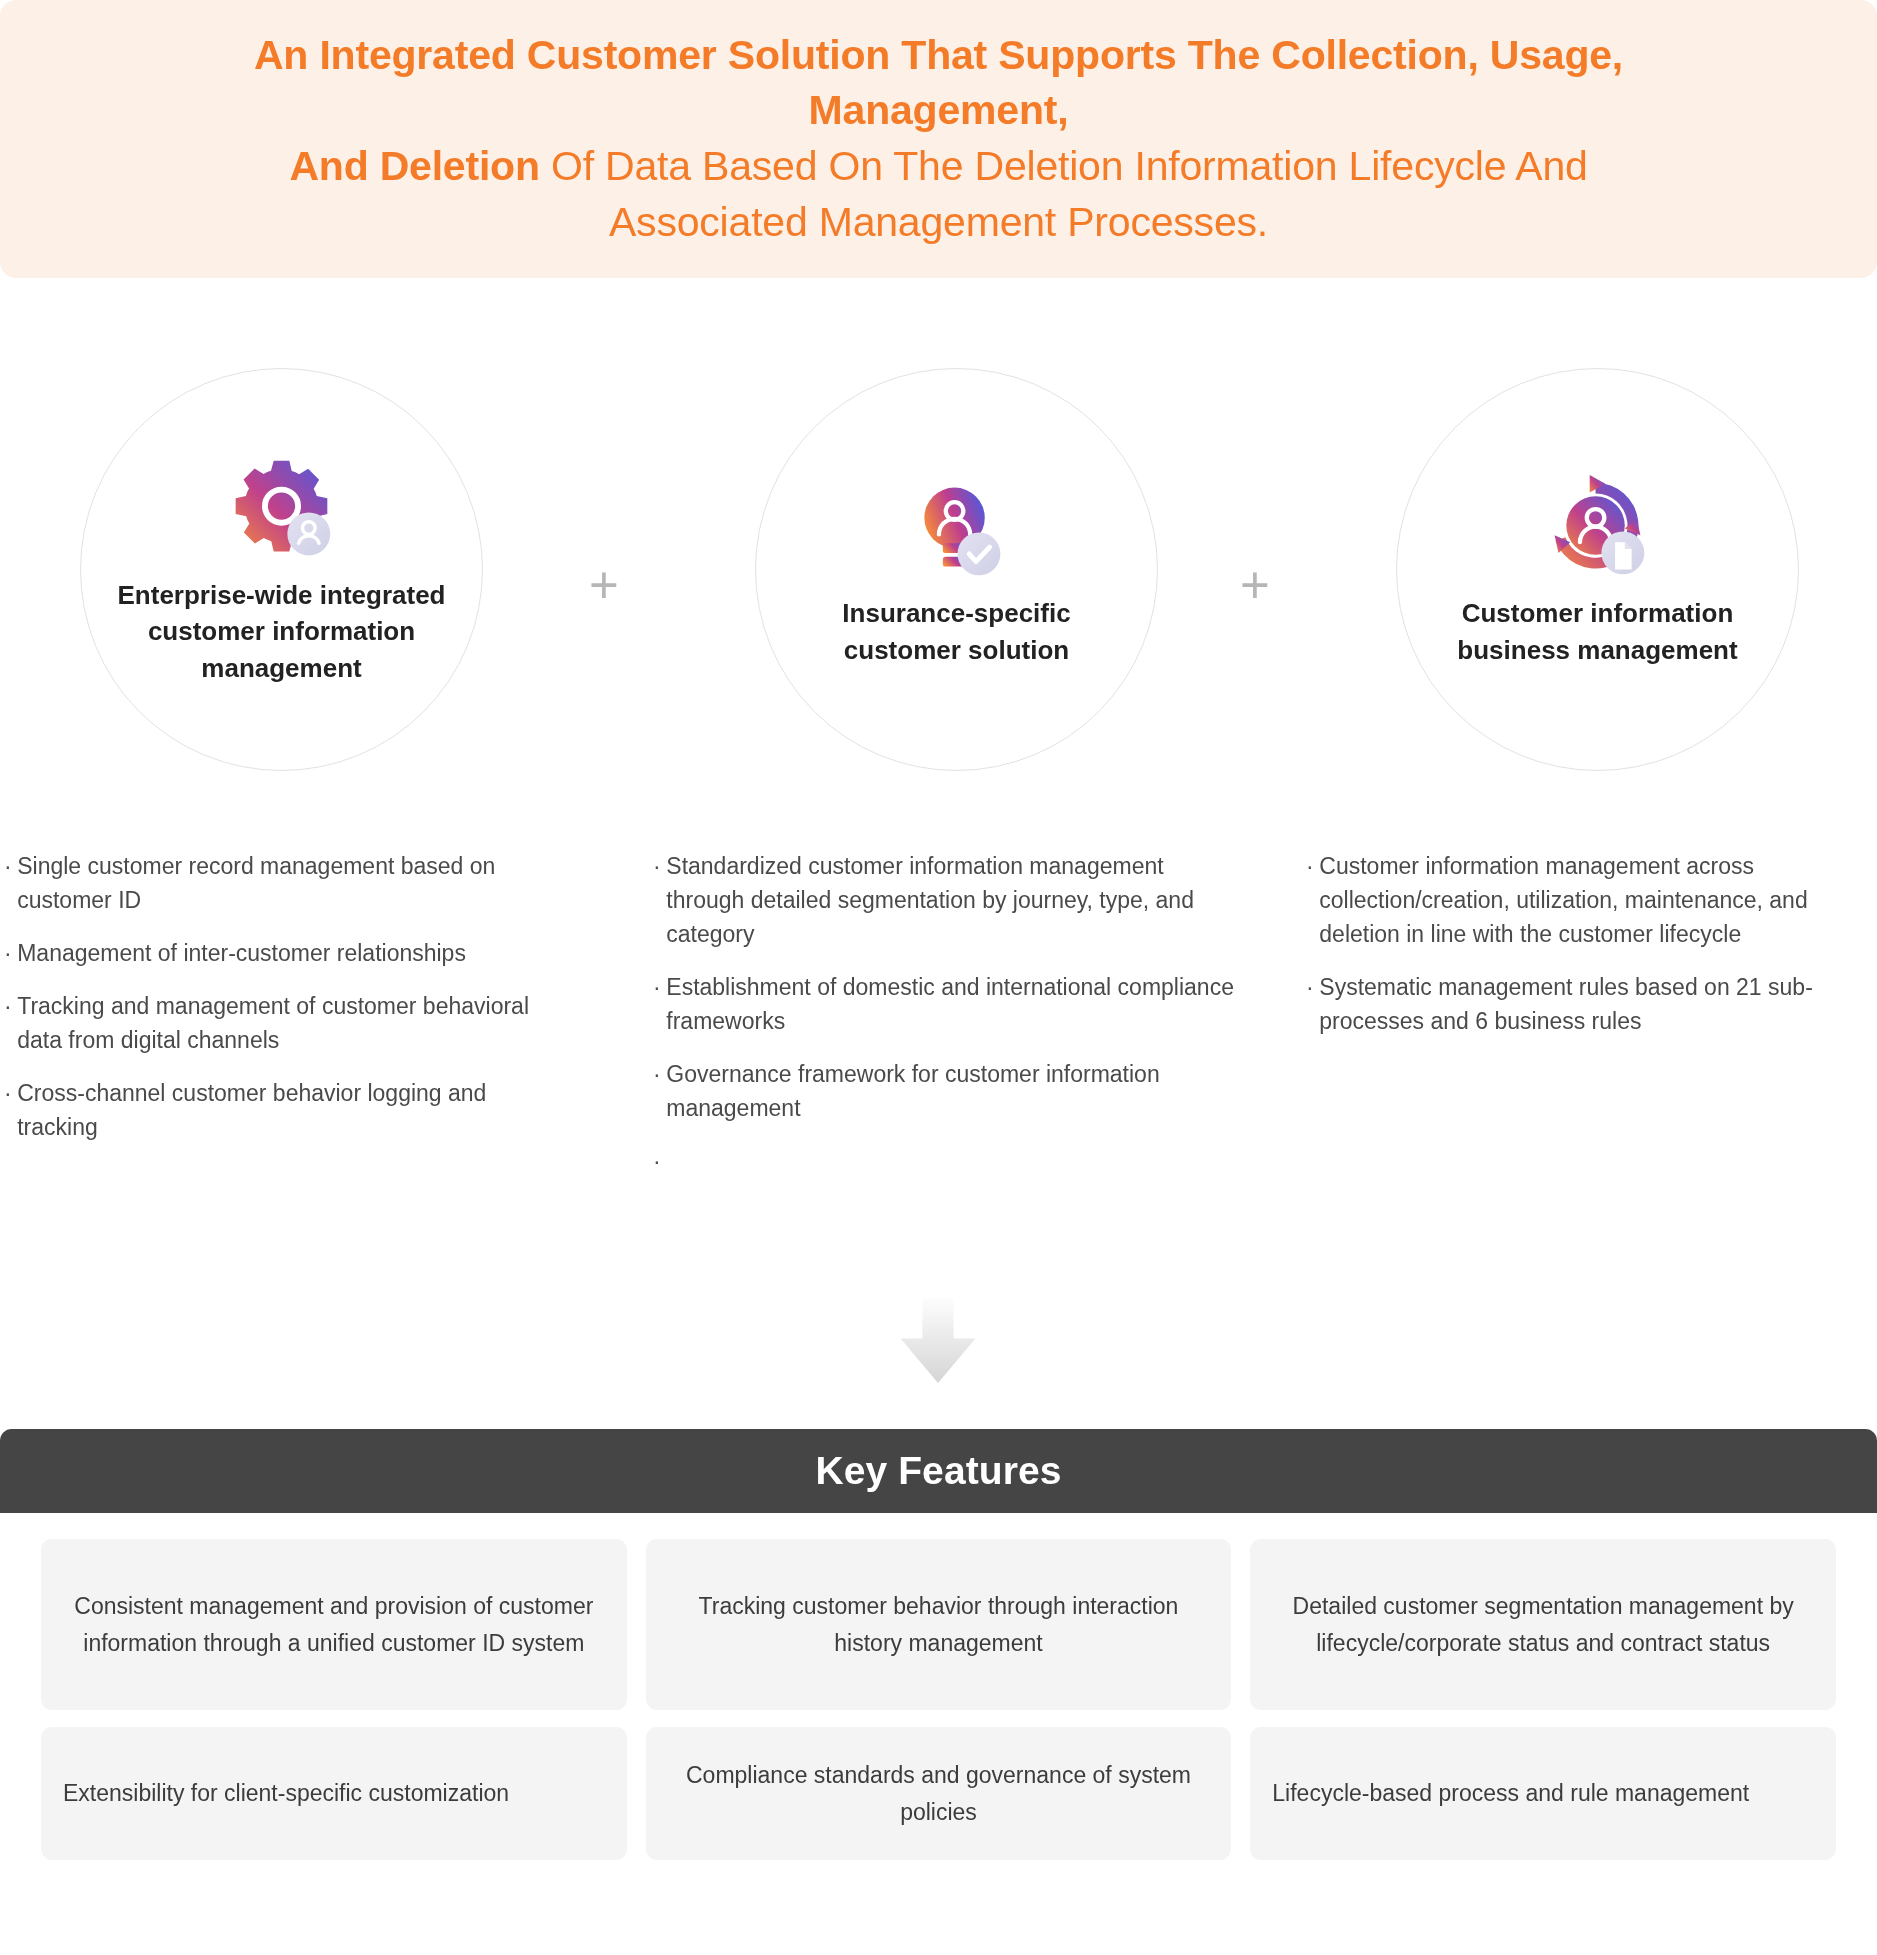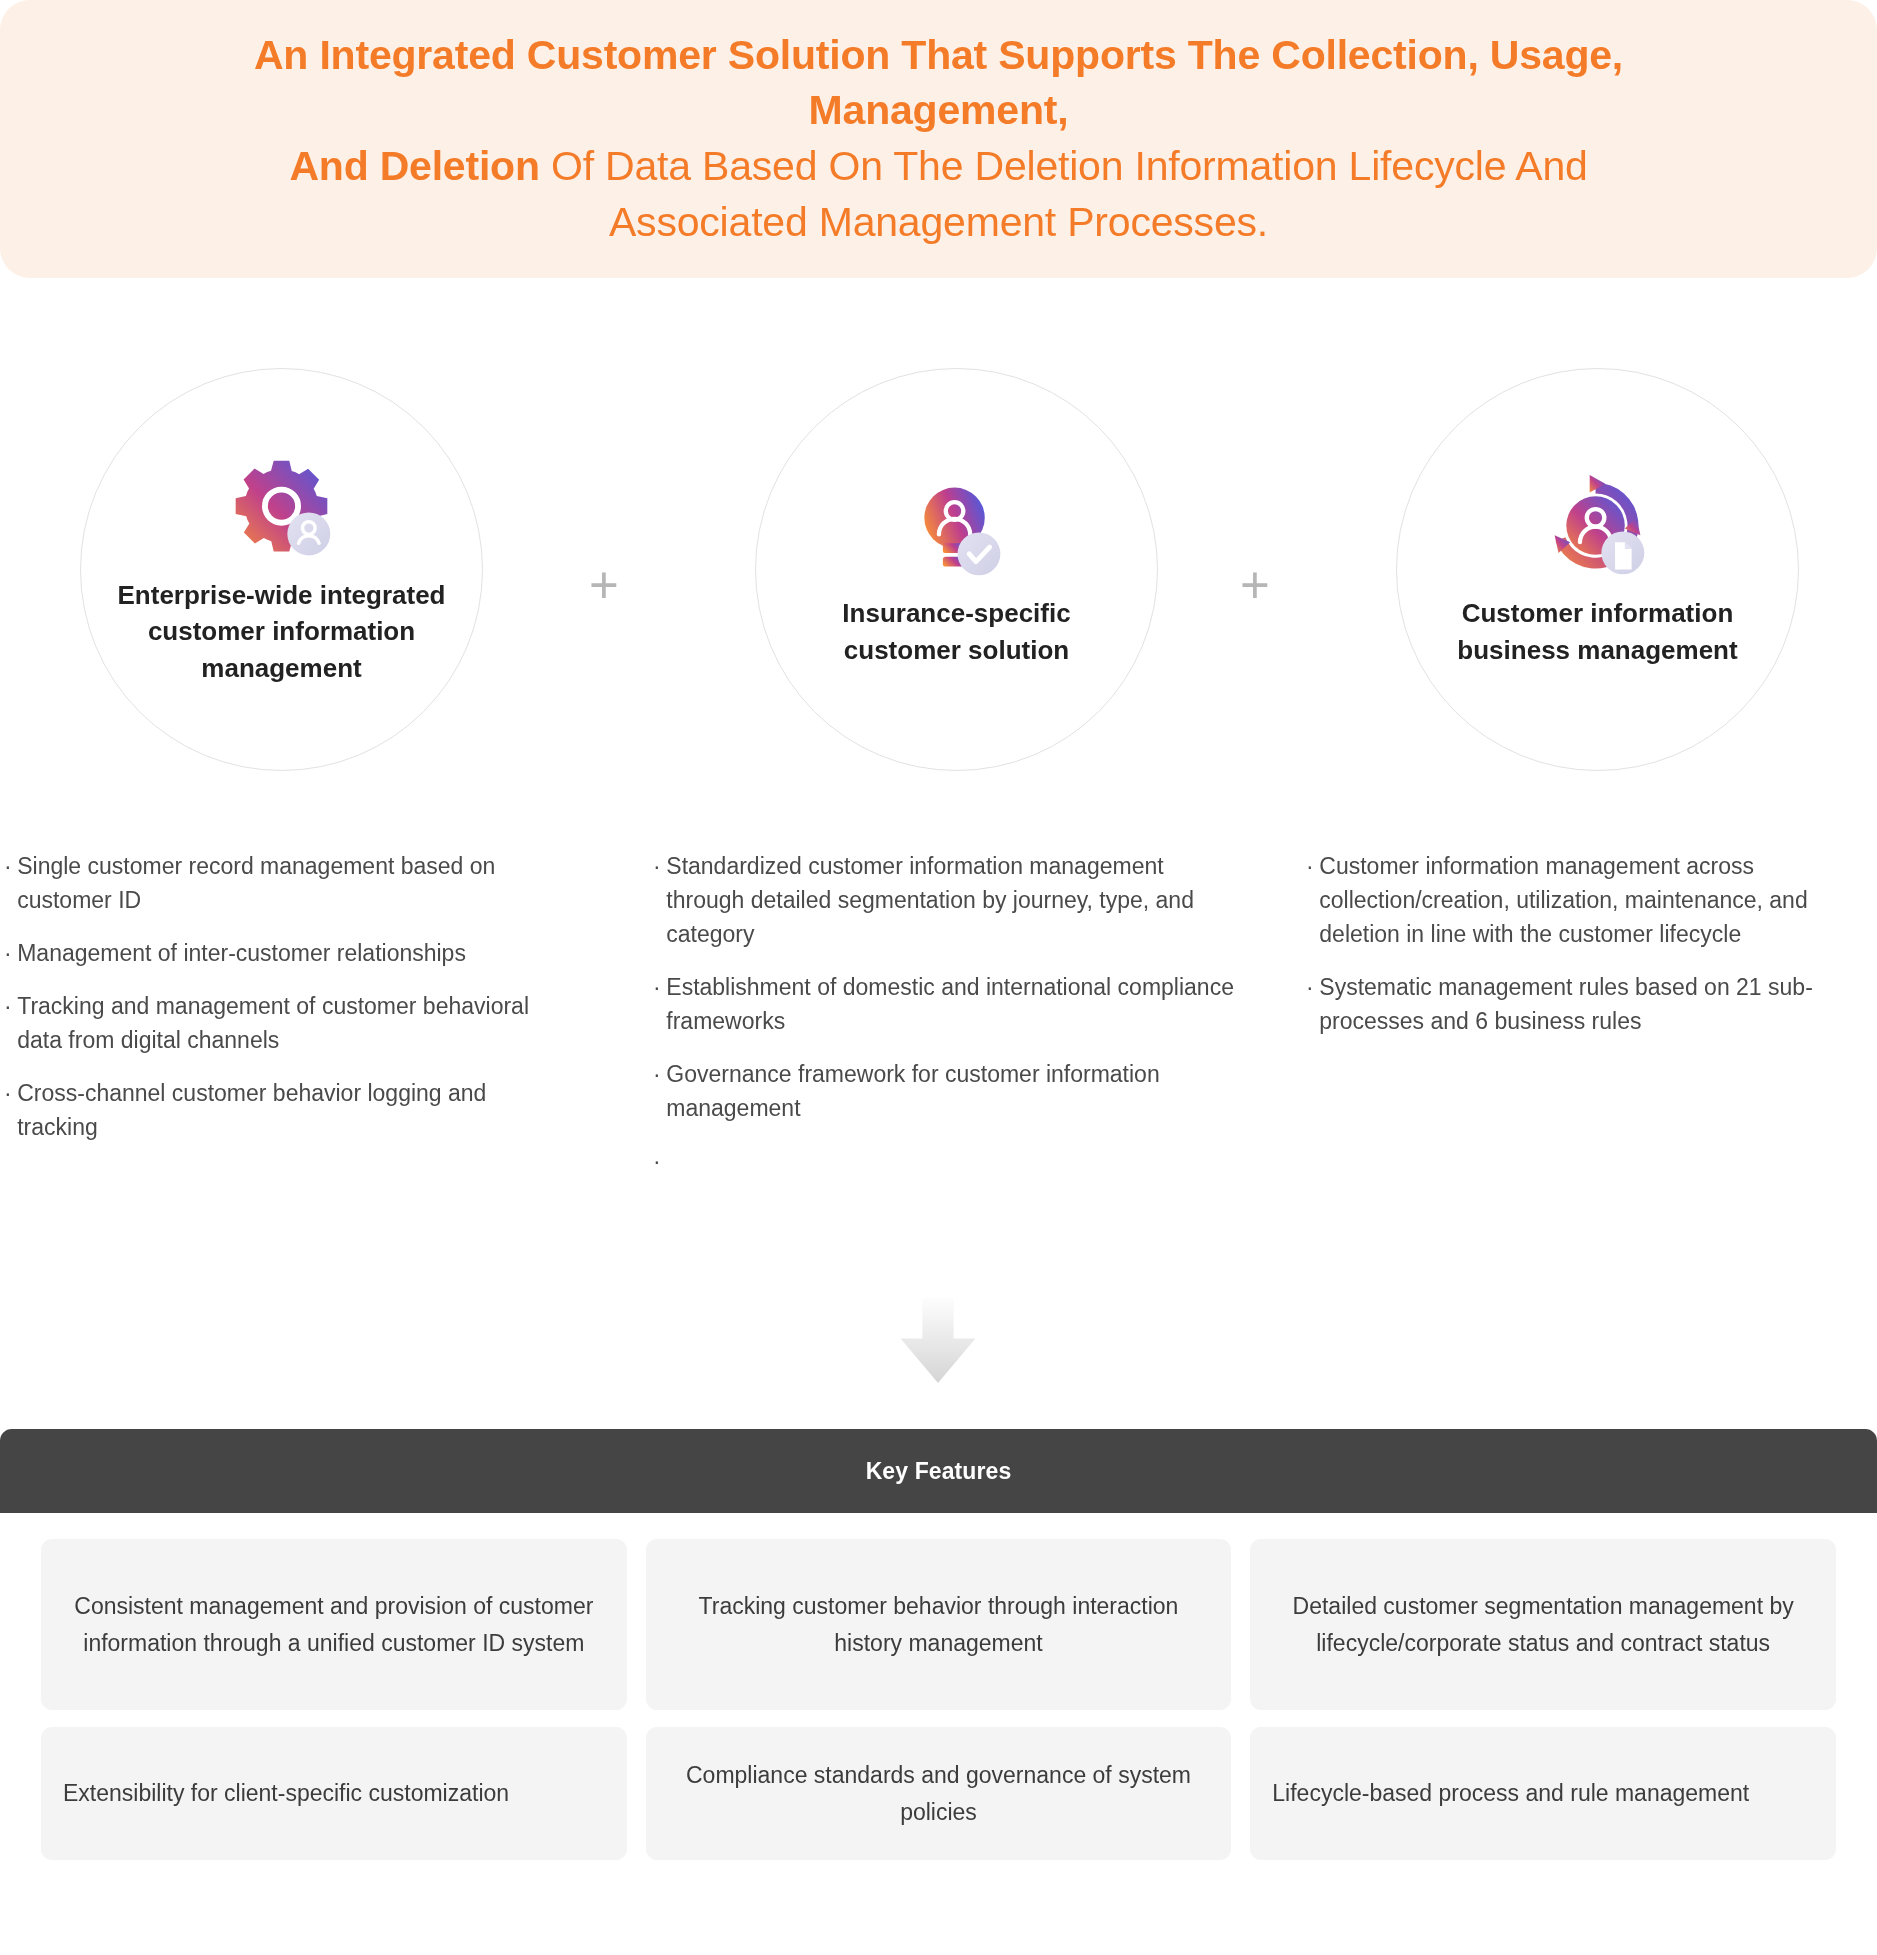--- a/index.html
+++ b/index.html
@@ -18,21 +18,21 @@
   }
 
   
   .hero {
     position: absolute;
     left: 0;
     top: 0;
     width: 1877px;
     height: 278px;
     background: #FDF0E7;
-    border-radius: 30px;
+    border-radius: 16px;
     display: flex;
     align-items: center;
     justify-content: center;
   }
   .hero-text {
     width: 1447px;
     text-align: center;
     font-size: 41px;
     line-height: 1.36;
     color: #F47B28;
@@ -139,21 +139,21 @@
   .kf-header {
     width: 100%;
     height: 84px;
     background: #454545;
     display: flex;
     align-items: center;
     justify-content: center;
   }
   .kf-title {
     color: #ffffff;
-    font-size: 23px;
+    font-size: 39px;
     font-weight: 700;
     letter-spacing: 0.1px;
   }
   .kf-body {
     padding: 26px 41px 29px 41px;
   }
   .kf-grid {
     display: grid;
     grid-template-columns: repeat(3, 1fr);
     gap: 17px 19px;

